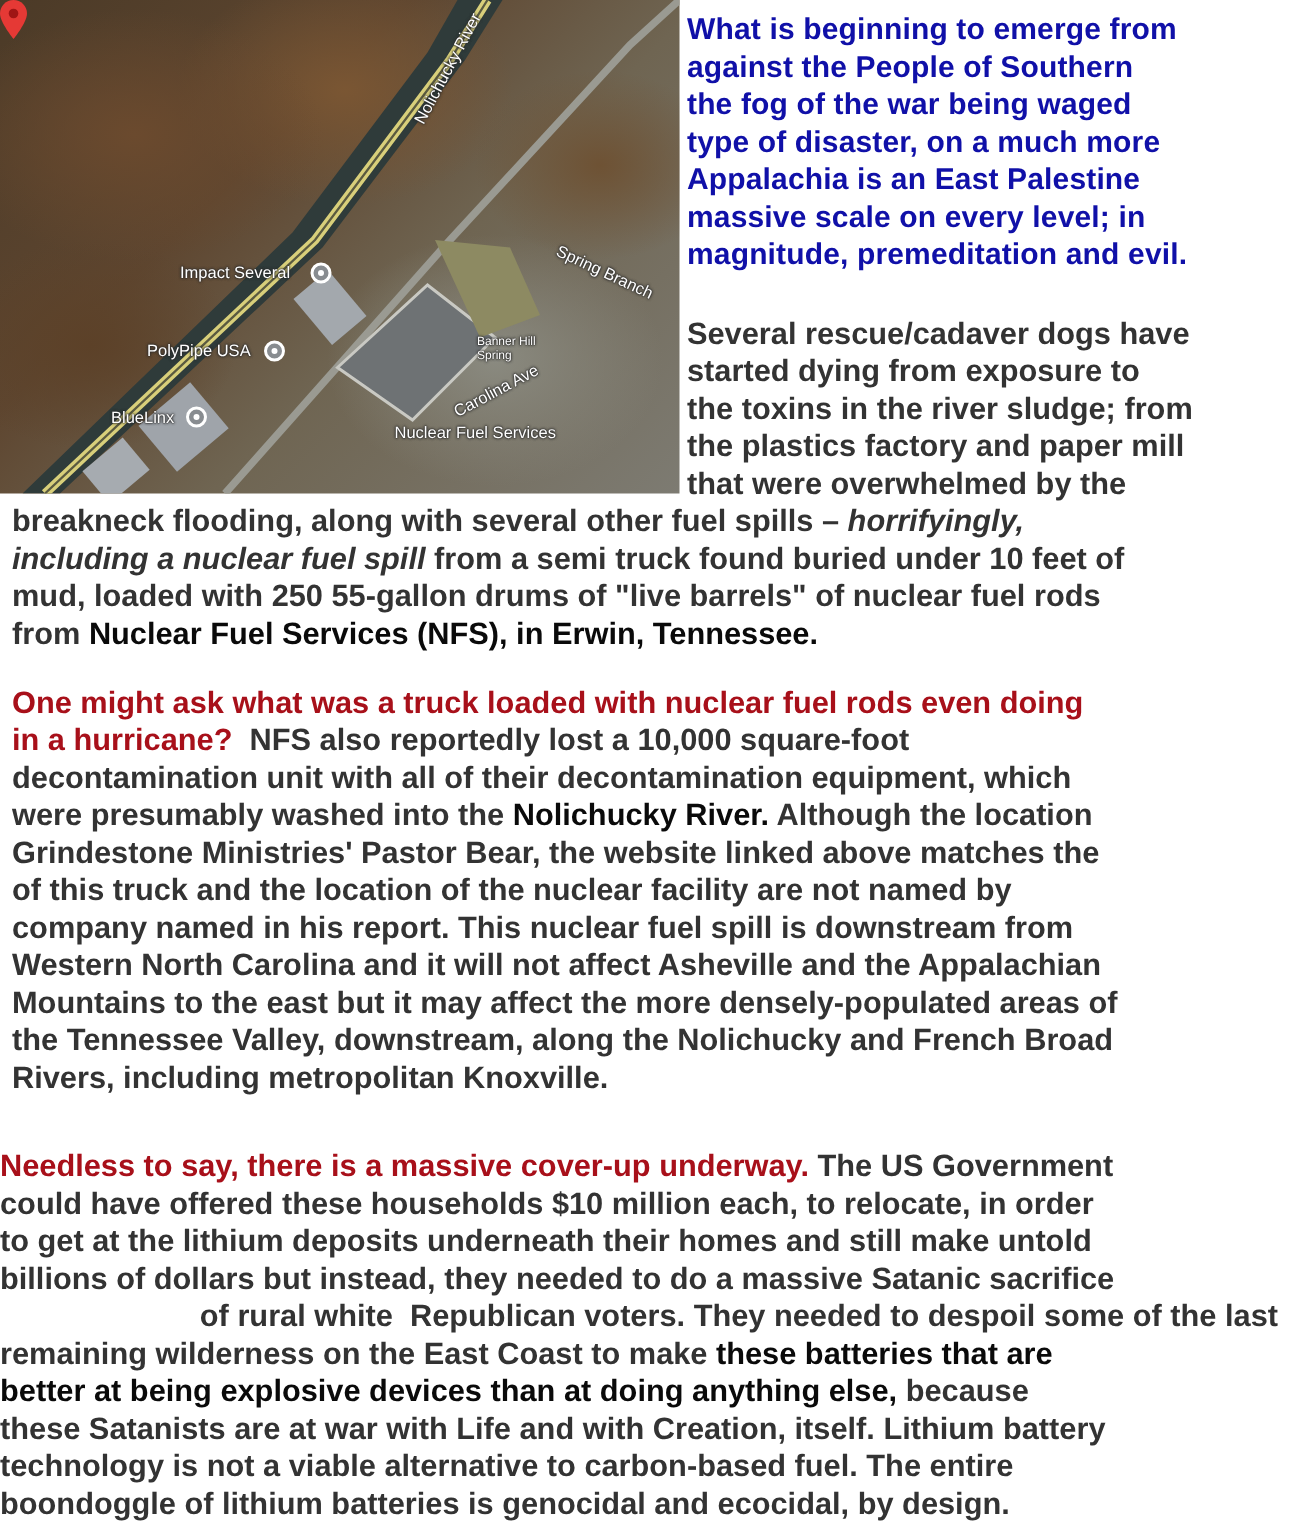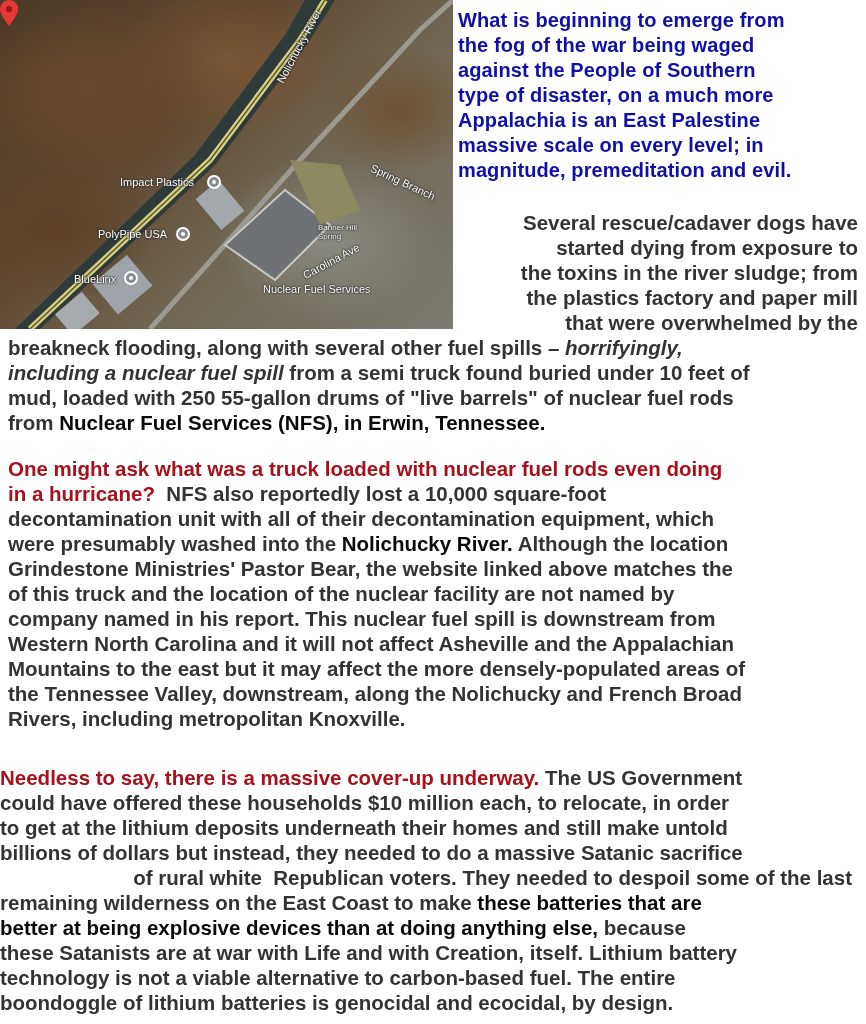--- a/index.html
+++ b/index.html
@@ -25,21 +25,21 @@
     border: 2px solid #ffffff; background: #888c90; box-sizing: border-box;
   }
   .poi::after { content: ""; position: absolute; left: 3px; top: 3px; width: 4px; height: 4px; border-radius: 50%; background: #fff; }
   .pin { position: absolute; left: 242px; top: 272px; width: 18px; height: 26px; }
 
   .blue-block {
     position: absolute; left: 458px; top: 8px; width: 406px;
     color: #1010a8; font-size: 20px; line-height: 25px; letter-spacing: 0.1px;
   }
   .body-text { color: #333333; font-size: 20.5px; line-height: 25px; }
-  .p1-right { position: absolute; left: 458px; top: 210px; width: 400px; text-align: right; }
+  .p1-right { position: absolute; left: 458px; top: 210px; width: 400px; }
   .p1-full { position: absolute; left: 8px; top: 335px; width: 852px; }
   .p2 { position: absolute; left: 8px; top: 456px; width: 852px; }
   .p3 { position: absolute; left: 0; top: 765px; width: 852px; }
   .red { color: #a8101a; }
   .black { color: #0a0a0a; }
   .ital { font-style: italic; }
   .line { display: block; white-space: nowrap; }
 </style>
 </head>
 <body>
@@ -57,40 +57,40 @@
     <rect x="205" y="185" width="30" height="40" fill="#a3a8ad" transform="rotate(-40 220 205)"></rect>
     <rect x="100" y="265" width="45" height="40" fill="#9fa4aa" transform="rotate(-40 122 285)"></rect>
     <rect x="60" y="300" width="35" height="28" fill="#a6abb0" transform="rotate(-40 77 314)"></rect>
 
     <polygon points="225,245 285,190 330,225 275,280" fill="#6e7274" stroke="#c9c9c3" stroke-width="2"></polygon>
     <polygon points="290,160 340,165 360,210 320,225" fill="#8d8a62"></polygon>
     <rect x="0" y="0" width="453" height="329" fill="none"></rect>
   </svg>
 
   <div class="map-label" style="left:258px;top:40px;transform:rotate(-62deg);">Nolichucky River</div>
-  <div class="map-label" style="left:120px;top:176px;">Impact Plastics</div>
+  <div class="map-label" style="left:120px;top:176px;">Impact Several</div>
   <div class="poi" style="left:207px;top:175px;"></div>
   <div class="map-label" style="left:98px;top:228px;">PolyPipe USA</div>
   <div class="poi" style="left:176px;top:227px;"></div>
   <div class="map-label" style="left:74px;top:273px;">BlueLinx</div>
   <div class="poi" style="left:124px;top:271px;"></div>
   <div class="map-label" style="left:368px;top:176px;transform:rotate(25deg);">Spring Branch</div>
   <div class="map-label" style="left:318px;top:223px;font-size:8px;width:40px;white-space:normal;line-height:9px;">Banner Hill Spring</div>
   <div class="map-label" style="left:300px;top:255px;transform:rotate(-28deg);">Carolina Ave</div>
   <svg class="pin" viewBox="0 0 18 26">
     <path d="M9 0 C4 0 0 4 0 9 C0 15 9 26 9 26 C9 26 18 15 18 9 C18 4 14 0 9 0 Z" fill="#e53935"></path>
     <circle cx="9" cy="9" r="3.2" fill="#a01515"></circle>
   </svg>
   <div class="map-label" style="left:263px;top:283px;">Nuclear Fuel Services</div>
 </div>
 
 <div class="blue-block">
   <span class="line">What is beginning to emerge from</span>
+  <span class="line">against the People of Southern</span>
   <span class="line">the fog of the war being waged</span>
-  <span class="line">against the People of Southern</span>
   <span class="line">type of disaster, on a much more</span>
   <span class="line">Appalachia is an East Palestine</span>
   <span class="line">massive scale on every level; in</span>
   <span class="line">magnitude, premeditation and evil.</span>
 </div>
 
 <div class="body-text p1-right">
   <span class="line">Several rescue/cadaver dogs have</span>
   <span class="line">started dying from exposure to</span>
   <span class="line">the toxins in the river sludge; from</span>

